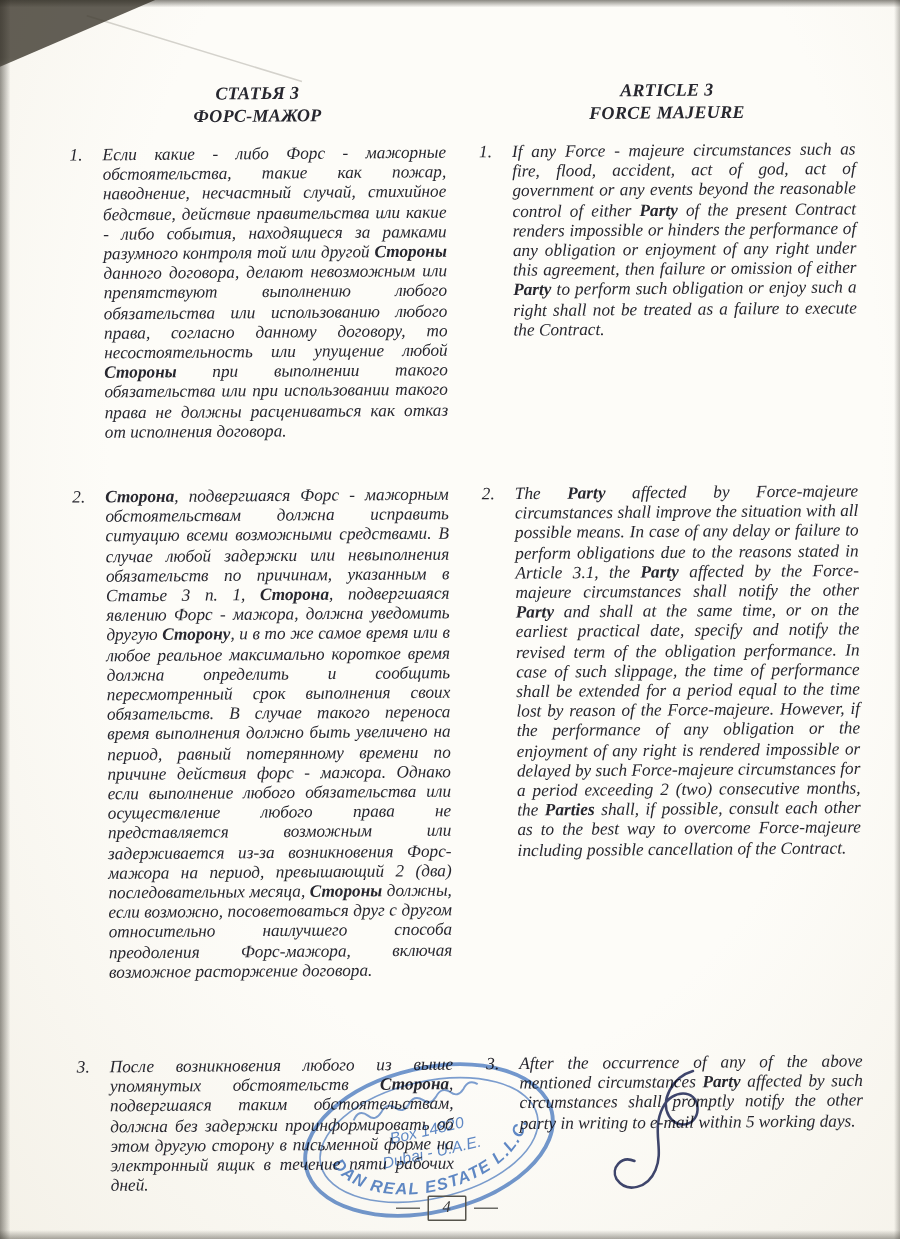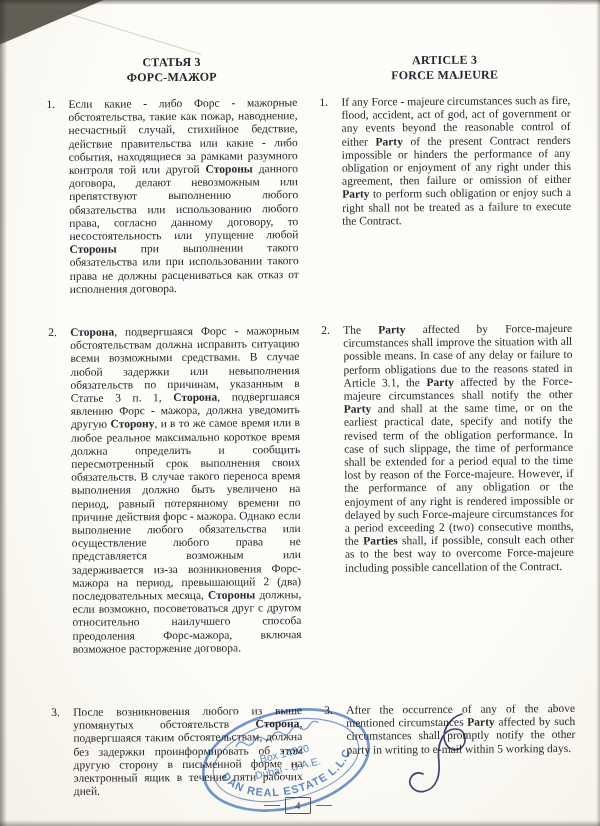--- a/index.html
+++ b/index.html
@@ -4,20 +4,21 @@
 <style>
   html,body{margin:0;padding:0;}
   body{
     width:600px;height:826px;position:relative;overflow:hidden;
     background:#8a8882;
     font-family:"Liberation Serif", serif;
   }
   .page{
     position:absolute;inset:0;
     background:radial-gradient(ellipse at 55% 35%, #fdfcf8 55%, #f4f1e8 100%);
+    font-style:italic;
   }
   
   .corner-tl{position:absolute;top:-8px;left:-8px;width:130px;height:56px;background:#3c382d;
     clip-path:polygon(0 0,100% 0,0 100%);filter:blur(4px);opacity:.8;}
   .edge-top{position:absolute;top:0;left:0;width:100%;height:5px;
     background:linear-gradient(to bottom,rgba(45,42,34,.55),rgba(45,42,34,0));}
   .edge-left{position:absolute;top:0;left:0;width:7px;height:100%;
     background:linear-gradient(to right,rgba(45,42,34,.5),rgba(45,42,34,0));}
   .edge-bottom{position:absolute;bottom:0;left:0;width:100%;height:6px;
     background:linear-gradient(to top,rgba(45,42,34,.4),rgba(45,42,34,0));}

